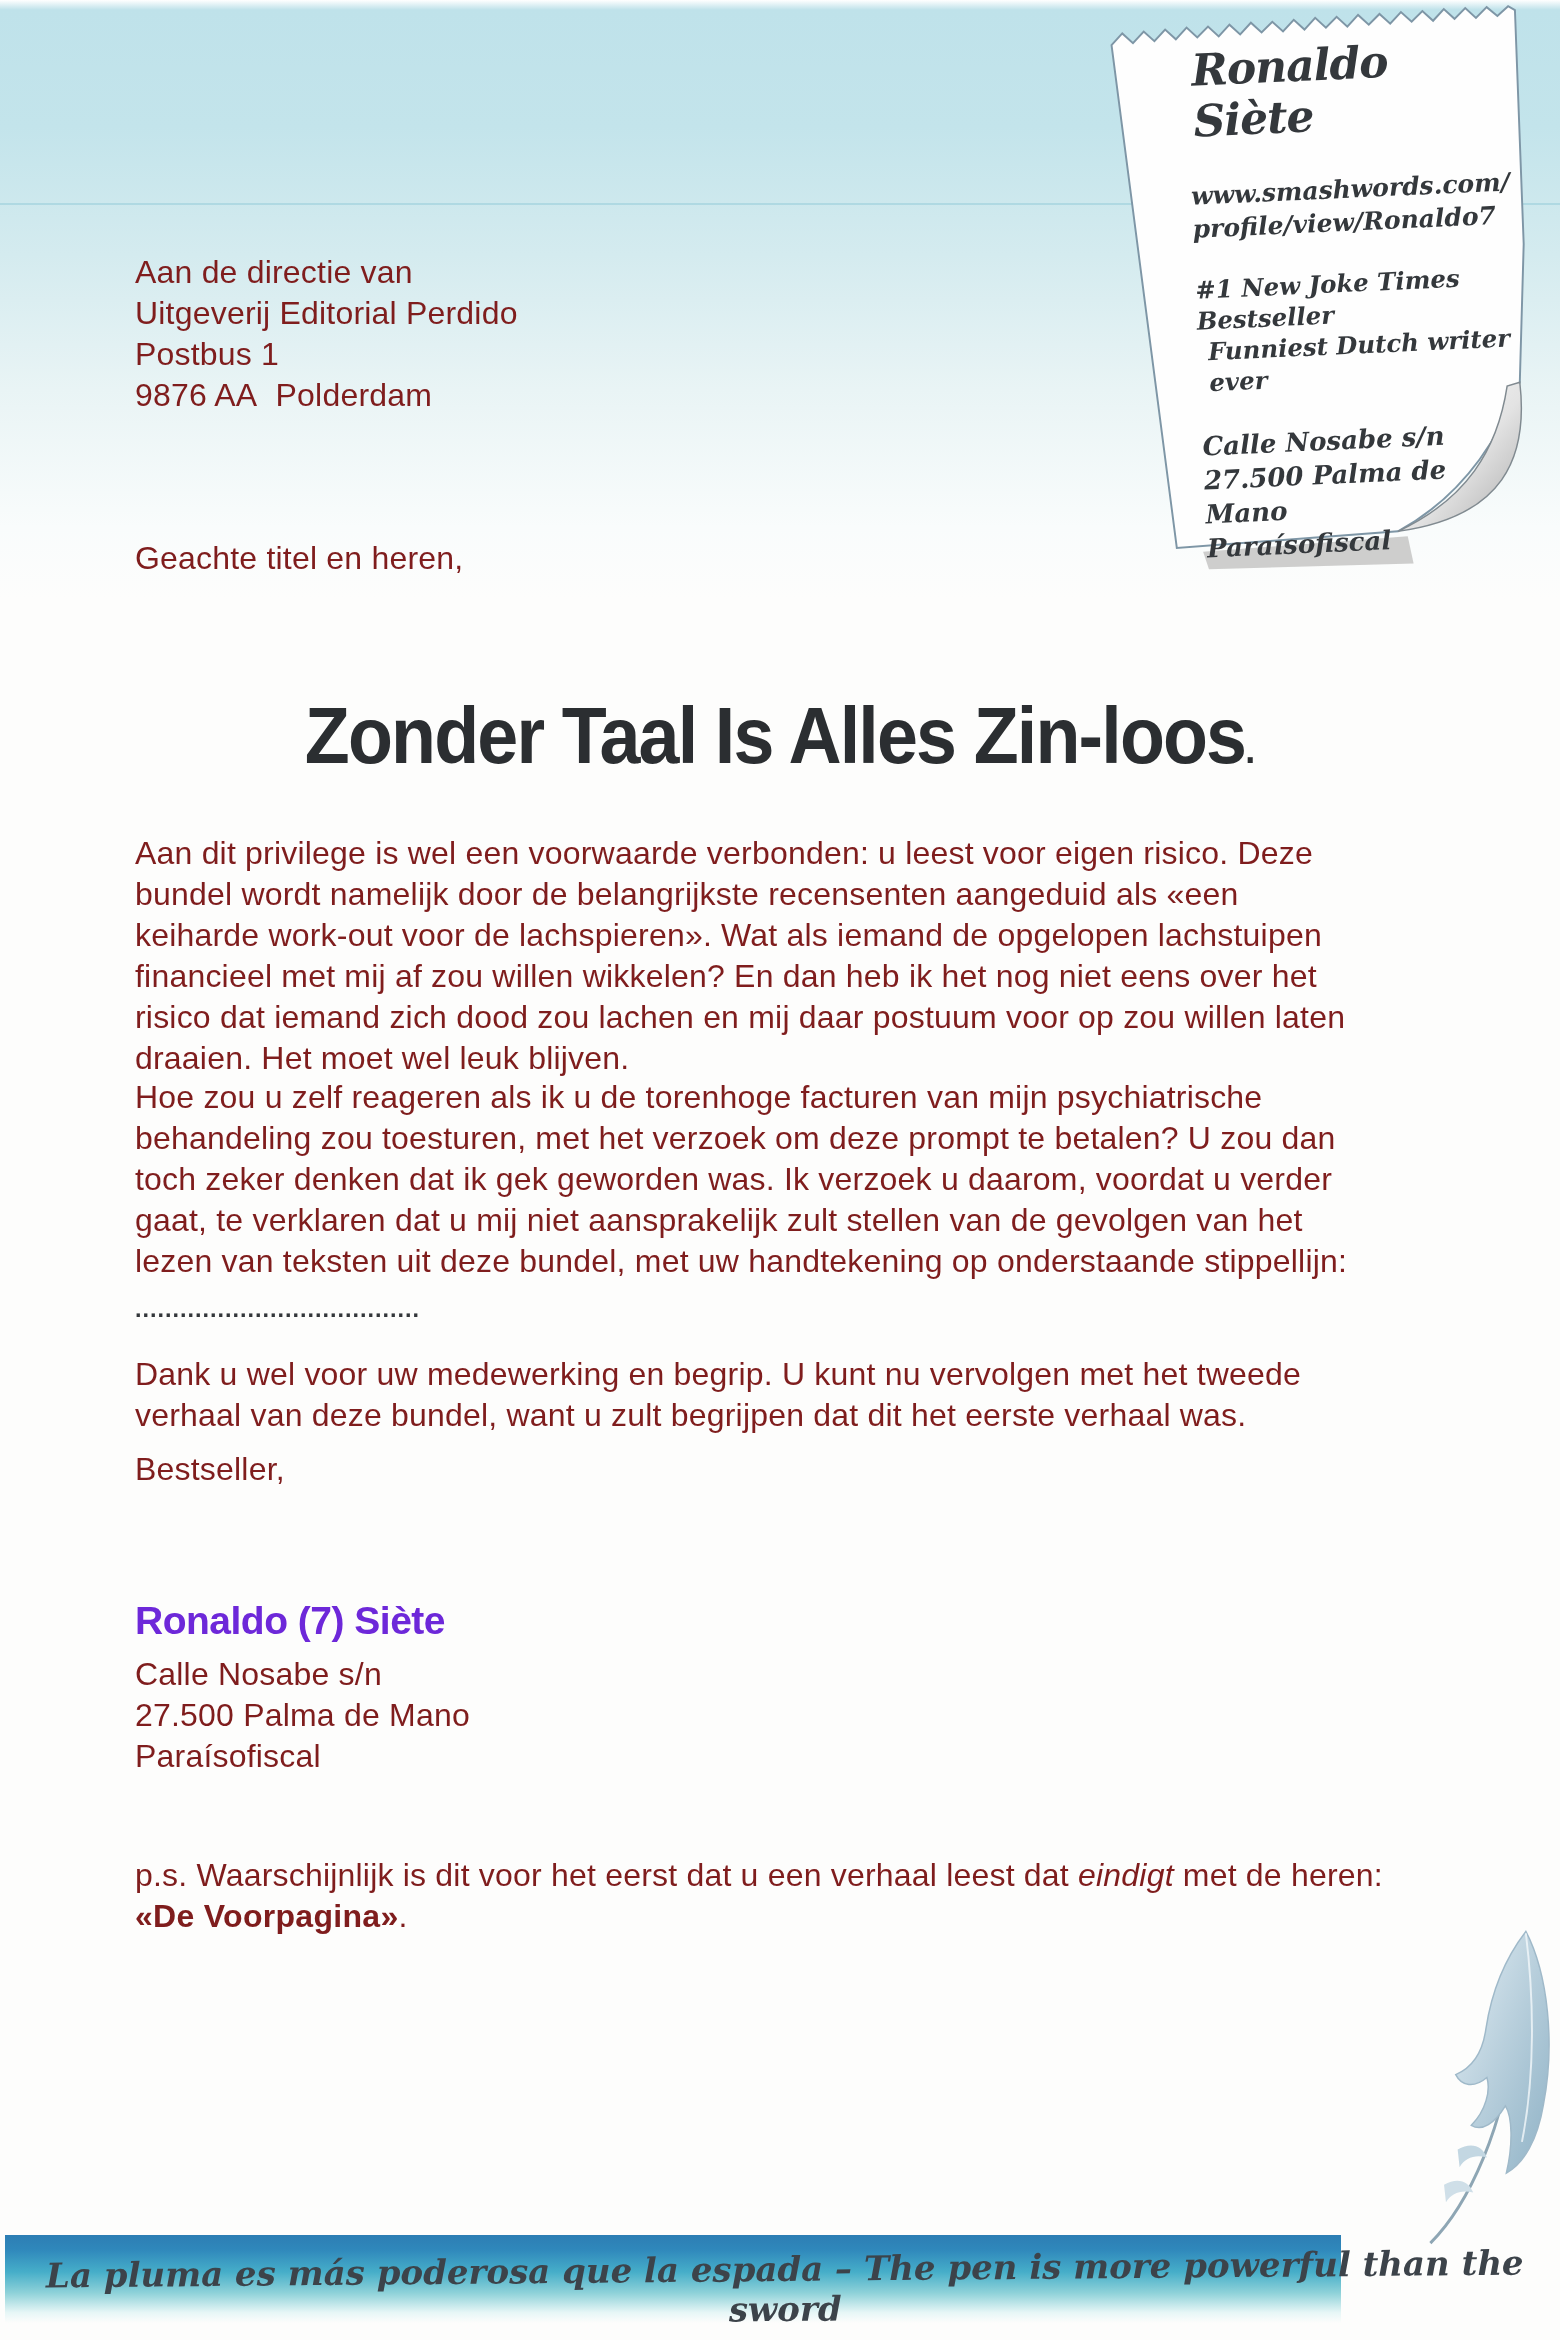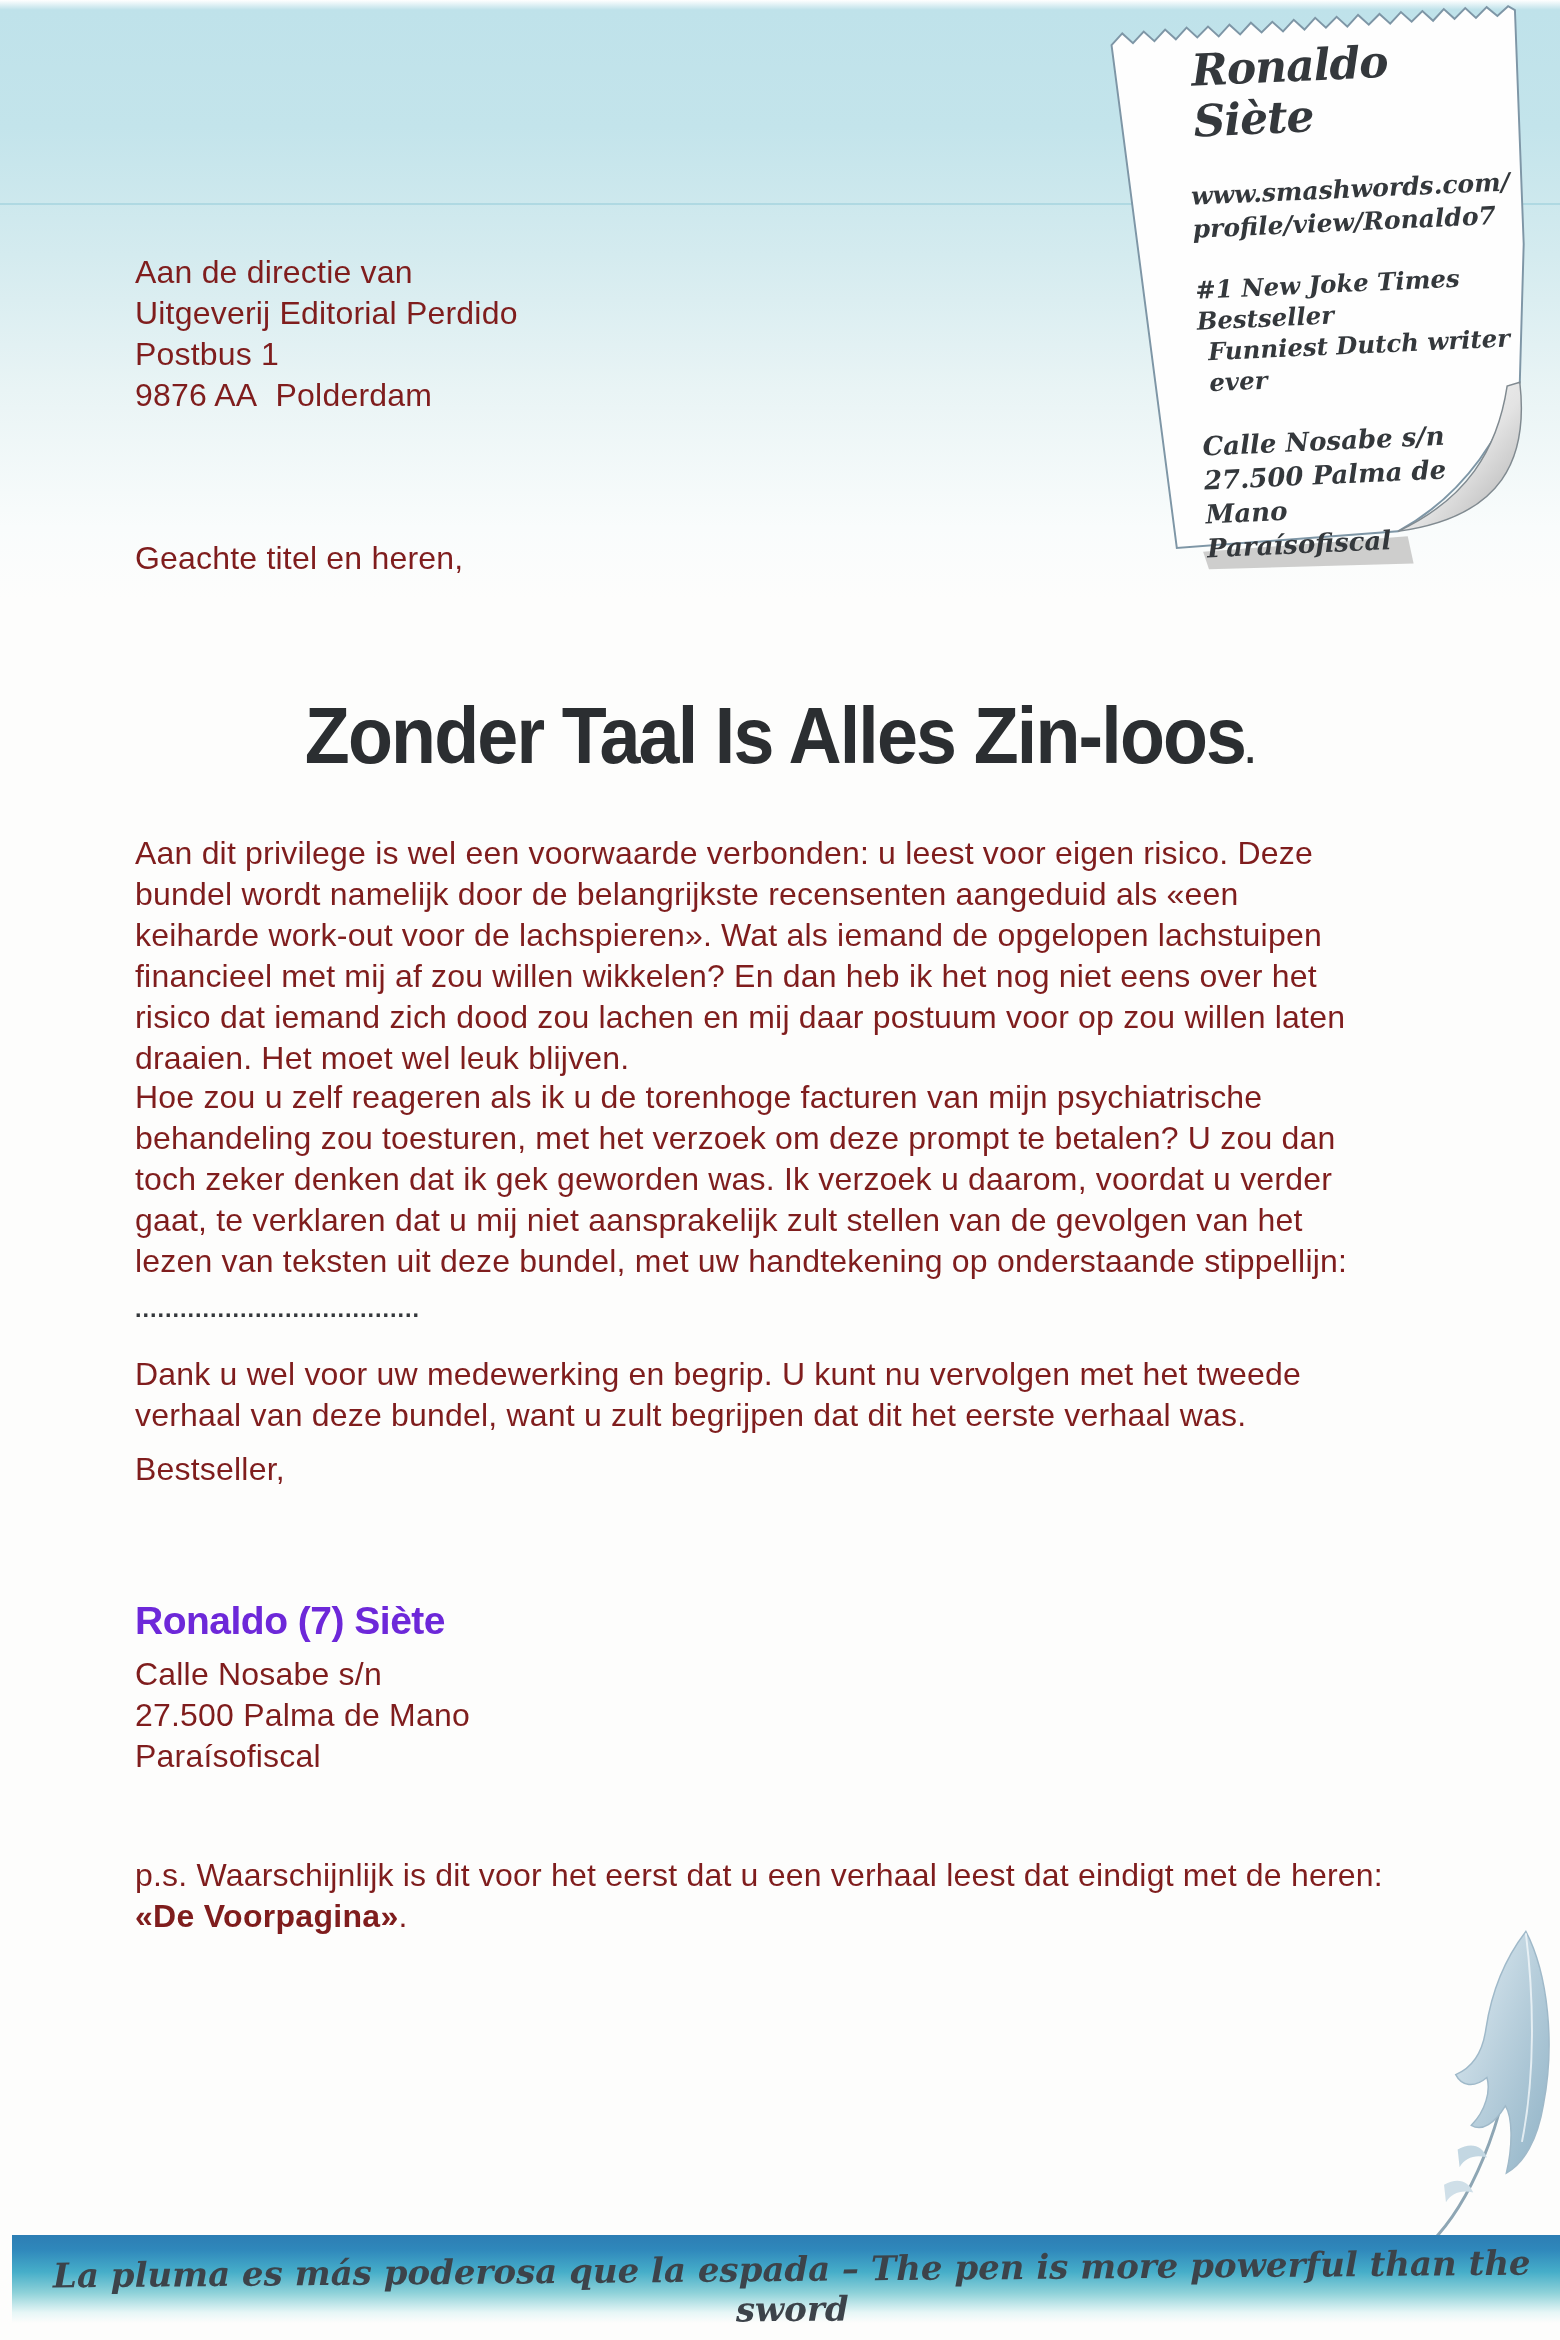--- a/index.html
+++ b/index.html
@@ -26,39 +26,39 @@
   .closing{top:1449px;}
   .title{
     position:absolute;left:0;top:689px;width:1560px;text-align:center;
     font-weight:bold;font-size:80px;line-height:94px;letter-spacing:-2px;color:#2b2e31;
     transform:scaleX(.92);
   }
   .title .dot{font-size:39px;letter-spacing:0;}
   .sig-name{position:absolute;left:135px;top:1599px;font-size:39px;font-weight:800;letter-spacing:-0.5px;color:#6d28d9;}
   .sig-addr{top:1654px;}
   .ps{top:1855px;}
-  .ps .it{}
+  .ps .it{font-style:italic;}
   .ps2{top:1896px;font-weight:bold;letter-spacing:0.3px;}
   .ps2 .dot{font-weight:normal;}
   
   .note{position:absolute;left:1094px;top:0px;width:456px;height:595px;}
   .note svg{position:absolute;left:0;top:0;}
   .note-text{
     position:absolute;left:90px;top:39px;width:332px;
     transform:rotate(-2.6deg);transform-origin:0 0;
     font-family:"DejaVu Serif",serif;font-style:italic;color:#34383c;
   }
   .note-name{font-size:44px;font-weight:bold;line-height:51px;letter-spacing:-1px;margin:5.9px 0 0 5.9px;}
   .note-url{font-size:25px;font-weight:bold;line-height:33px;margin-top:33px;}
   .note-tag{font-size:24.4px;font-weight:bold;line-height:31px;margin-top:29px;}
   .note-tag .l2{margin-left:9.8px;}
   .note-addr{font-size:26px;font-weight:bold;line-height:34px;margin-top:31px;}
   
   .banner{
-    position:absolute;left:12px;top:2235px;width:1548px;height:88px;
+    position:absolute;left:5px;top:2235px;width:1336px;height:88px;
     background:linear-gradient(180deg,#2d7eb4 0%,#2f87bb 16%,#46aec9 42%,#8fd2d9 66%,#e6f6f6 88%,#fdfdfc 100%);
   }
   .banner-text{
     position:absolute;left:0;top:13.7px;width:1560px;text-align:center;
     font-family:"DejaVu Serif",serif;font-style:italic;font-weight:600;
     font-size:34px;color:#3c434a;transform:rotate(-.5deg);
   }
   .feather{position:absolute;left:1397px;top:1908px;}
 </style>
 </head>

